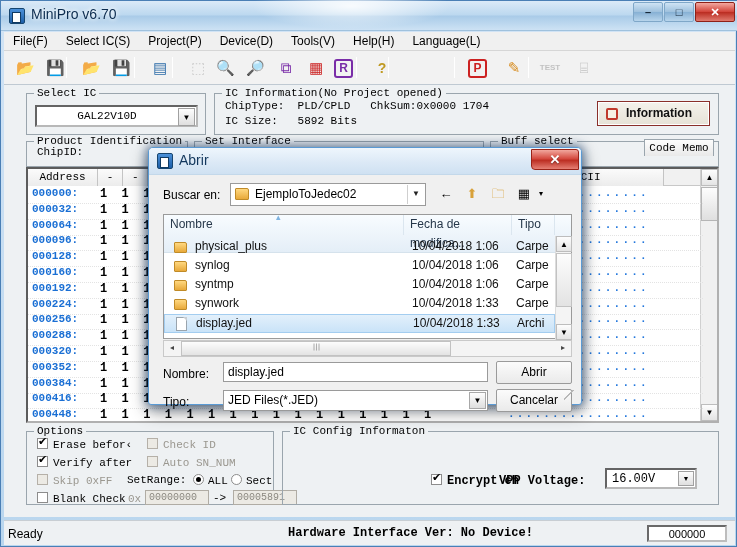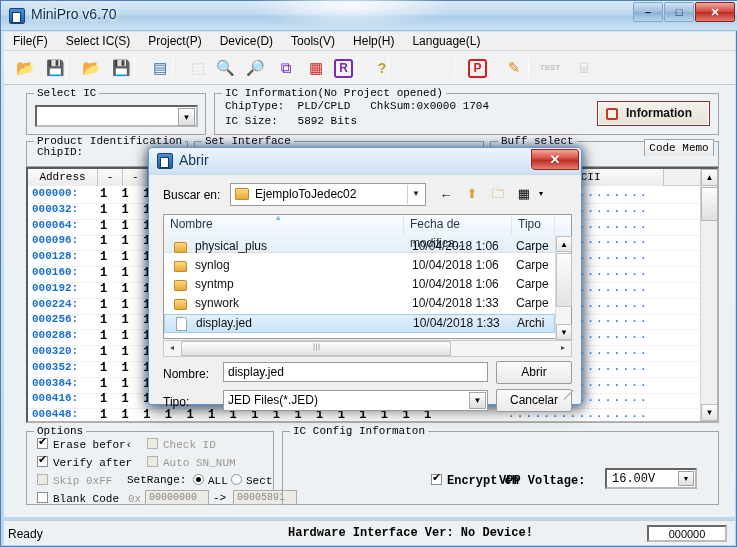--- a/index.html
+++ b/index.html
@@ -531,20 +531,21 @@
       <div class="tb" style="left: 498px; color: rgb(216, 140, 30); opacity: 1;">✎</div>
       <div class="tb" style="left: 534px; color: rgb(154, 154, 154); opacity: 0.55; font-size: 8px; font-weight: bold;">TEST</div>
       <div class="tb" style="left: 568px; color: rgb(154, 154, 154); opacity: 0.55;">⌸</div>
     </div>
 
   <div id="client">
 
     <div class="gbox" id="grp-selectic">
       <span class="gtitle">Select IC</span>
       <div id="combo-ic">
+        <span class="val">GAL22V10D</span>
         <span class="arrow">▼</span>
       </div>
     </div>
 
     <div class="gbox" id="grp-icinfo">
       <span class="gtitle">IC Information(No Project opened)</span>
       <span class="icinfo-line" style="left:10px;top:6px;">ChipType:  PLD/CPLD   ChkSum:0x0000 1704</span>
       <span class="icinfo-line" style="left:10px;top:21px;">IC Size:   5892 Bits</span>
       <div id="btn-information">
         <span class="chip"></span>
@@ -677,21 +678,21 @@
       <div class="opt" style="left:10px;top:6px;">
         <span class="cb checked"></span><span>Erase befor‹</span>
       </div>
       <div class="opt" style="left:10px;top:24px;">
         <span class="cb checked"></span><span>Verify after</span>
       </div>
       <div class="opt dim" style="left:10px;top:42px;">
         <span class="cb dis"></span><span>Skip 0xFF</span>
       </div>
       <div class="opt" style="left:10px;top:60px;">
-        <span class="cb"></span><span>Blank Code</span>
+        <span class="cb"></span><span>Blank Check</span>
       </div>
 
       <div class="opt dim" style="left:120px;top:6px;">
         <span class="cb dis"></span><span>Check ID</span>
       </div>
       <div class="opt dim" style="left:120px;top:24px;">
         <span class="cb dis"></span><span>Auto SN_NUM</span>
       </div>
 
       <span class="opt" style="left:100px;top:42px;">SetRange:</span>

